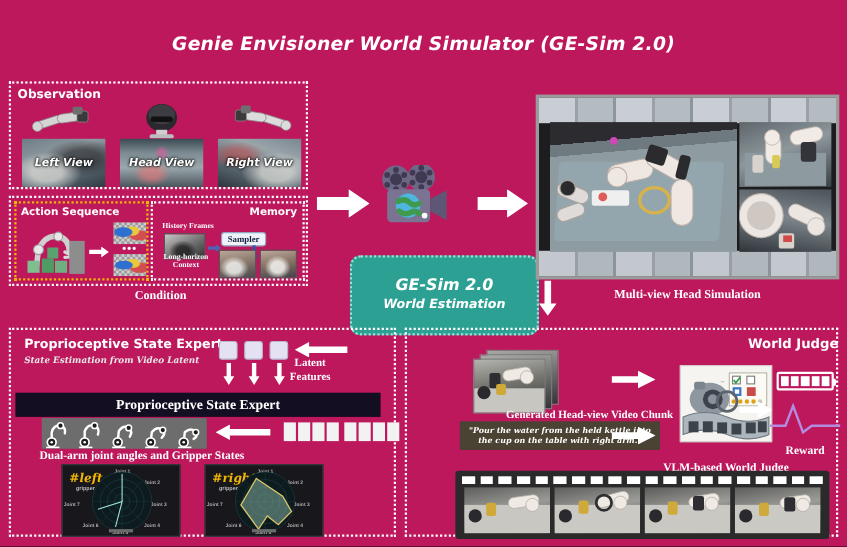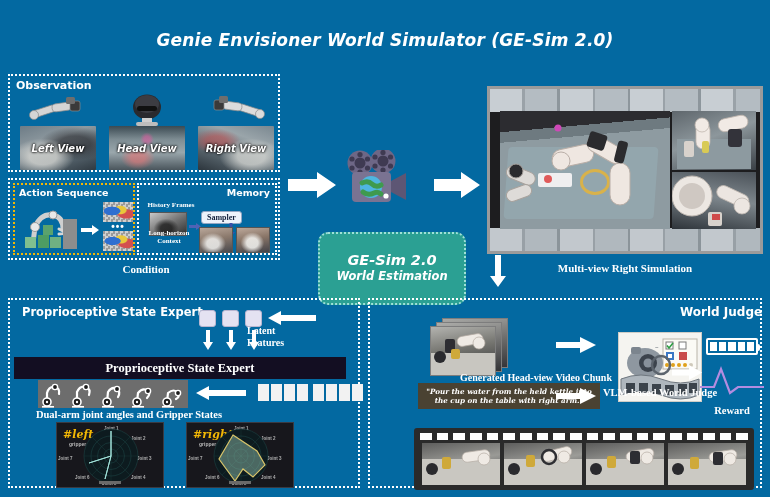--- a/index.html
+++ b/index.html
@@ -1,21 +1,21 @@
 <!DOCTYPE html>
 <html><head>
 <meta charset="utf-8">
 <style>
   * { box-sizing: border-box; margin: 0; padding: 0; }
   html, body {
     width: 770px; height: 497px;
     background: #000; overflow: hidden;
     font-family: "Liberation Sans", sans-serif;
   }
-  #root { position: relative; width: 770px; height: 497px; background: #0369a1; }
+  #root { position: relative; width: 770px; height: 497px; background: #be185d; }
 
   .abs { position: absolute; }
 
   
   #title {
     left: 0; top: 30px; width: 770px; text-align: center;
     color: #fff; font-size: 17px; font-weight: bold;
     font-style: italic; letter-spacing: .2px;
     font-family: "DejaVu Sans", sans-serif;
   }
@@ -81,21 +81,21 @@
     border: 1px solid #93a7c4; border-radius: 3px;
     font-size: 8px; font-weight: bold; padding: 1px 5px;
     font-family: "Liberation Serif", serif;
   }
 
   
   #camera { left: 340px; top: 150px; width: 72px; height: 58px; }
 
   
   #gesim {
-    left: 318px; top: 232px; width: 148px; height: 73px;
+    left: 318px; top: 232px; width: 172px; height: 73px;
     background: #2ba093; border: 2px dotted #9fe0d8;
     border-radius: 10px;
     display: flex; flex-direction: column;
     align-items: center; justify-content: center;
     color: #ffffff; text-align: center;
   }
   #gesim .l1 { font-size: 14.5px; font-weight: bold; font-style: italic;
                font-family: "DejaVu Sans", sans-serif; margin-bottom: 1px;}
   #gesim .l2, #gesim .l3 {
     font-size: 11.5px; font-weight: bold; font-style: italic;
@@ -126,21 +126,21 @@
     background: #130e22;
     display: flex; align-items: center; justify-content: center;
   }
   #pse-bar span { color: #fff; font-size: 12.5px; font-weight: bold;
     font-family: "Liberation Serif", serif; }
   .latent-box {
     position: absolute; width: 17px; height: 17px;
     background: #e4e2f2; border: 1px solid #b9b6d0; border-radius: 3px;
   }
   #latent-label {
-    left: 247px; top: 325px; width: 70px; 
+    left: 247px; top: 325px; width: 70px; text-align: center;
     color: #fff; font-size: 10px; font-weight: bold;
     font-family: "Liberation Serif", serif; line-height: 1.15;
   }
   #jointstrip { left: 38px; top: 380px; width: 150px; height: 28px;
                 background: #6d6d6d; overflow: hidden; display: flex; }
   .joint-cell { flex: 1; position: relative; }
   #dualarm-label { left: 14px; top: 409px; width: 230px; text-align: center;
     color: #fff; font-size: 10.5px; font-weight: bold;
     font-family: "Liberation Serif", serif; }
   .state-tok {
@@ -177,21 +177,21 @@
   #instruction-box span {
     color: #fff; font-size: 7.2px; font-weight: bold; font-style: italic;
     text-align: center; line-height: 1.3;
     font-family: "DejaVu Serif", serif;
   }
   #instruction-label { left: 418px; top: 410px; width: 182px;
     text-align: center; color: #fff; font-size: 10.5px; font-weight: bold;
     font-family: "Liberation Serif", serif; }
   #vlm-img { left: 618px; top: 332px; width: 84px; height: 70px;
              background: #f4f3ef; border: 1px solid #cfcdc6; }
-  #vlm-label { left: 596px; top: 387px; width: 128px; text-align: center;
+  #vlm-label { left: 596px; top: 420px; width: 128px; text-align: center;
     color: #fff; font-size: 10.5px; font-weight: bold;
     font-family: "Liberation Serif", serif; }
   #battery { left: 706px; top: 338px; width: 52px; height: 17px;
     border: 2px solid #fff; border-radius: 2px;
     display: flex; align-items: center; gap: 2px; padding: 2px; }
   #battery i { display: block; flex: 1; height: 100%; background: #fff; }
   #battery::after { content: ""; position: absolute; right: -4px; top: 4px;
     width: 3px; height: 7px; background: #fff; border-radius: 0 2px 2px 0; }
   #reward-label { left: 700px; top: 405px; width: 64px; text-align: center;
     color: #fff; font-size: 10.5px; font-weight: bold;
@@ -459,30 +459,31 @@
           <g fill="#ece6e1" stroke="#bdb5ae" stroke-width=".8">
             <rect x="44" y="18" width="34" height="13" rx="6.5" transform="rotate(25 61 24)"></rect>
             <circle cx="70" cy="34" r="8"></circle>
           </g>
           <rect x="36" y="40" width="14" height="14" rx="2" fill="#d8d2cc"></rect>
           <rect x="40" y="42" width="8" height="6" fill="#d04a4a"></rect>
         </svg>
       </div>
     </div>
   </div>
-  <div class="abs" id="mvsim-label">Multi-view Right Simulation</div>
+  <div class="abs" id="mvsim-label">Multi-view Head Simulation</div>
 
   <div class="abs" style="left:490px;top:255px;">
     <svg width="16" height="32" viewBox="0 0 16 32">
         <path d="M5 0h6v21h5l-8 11-8-11h5z" fill="#fff"></path>
       </svg>
   </div>
 
   <div class="abs dashed-white" id="pse-panel"></div>
   <div class="abs" id="pse-title">Proprioceptive State Expert</div>
+  <div class="abs" id="pse-sub">State Estimation from Video Latent</div>
 
   <div class="latent-box abs" style="left:199px;top:310px;"></div>
   <div class="latent-box abs" style="left:222px;top:310px;"></div>
   <div class="latent-box abs" style="left:245px;top:310px;"></div>
 
   <div class="abs" style="left:203px;top:330px;">
     <svg width="10" height="20" viewBox="0 0 10 20">
         <path d="M3 0h4v12h3l-5 8-5-8h3z" fill="#fff"></path>
       </svg>
   </div>

